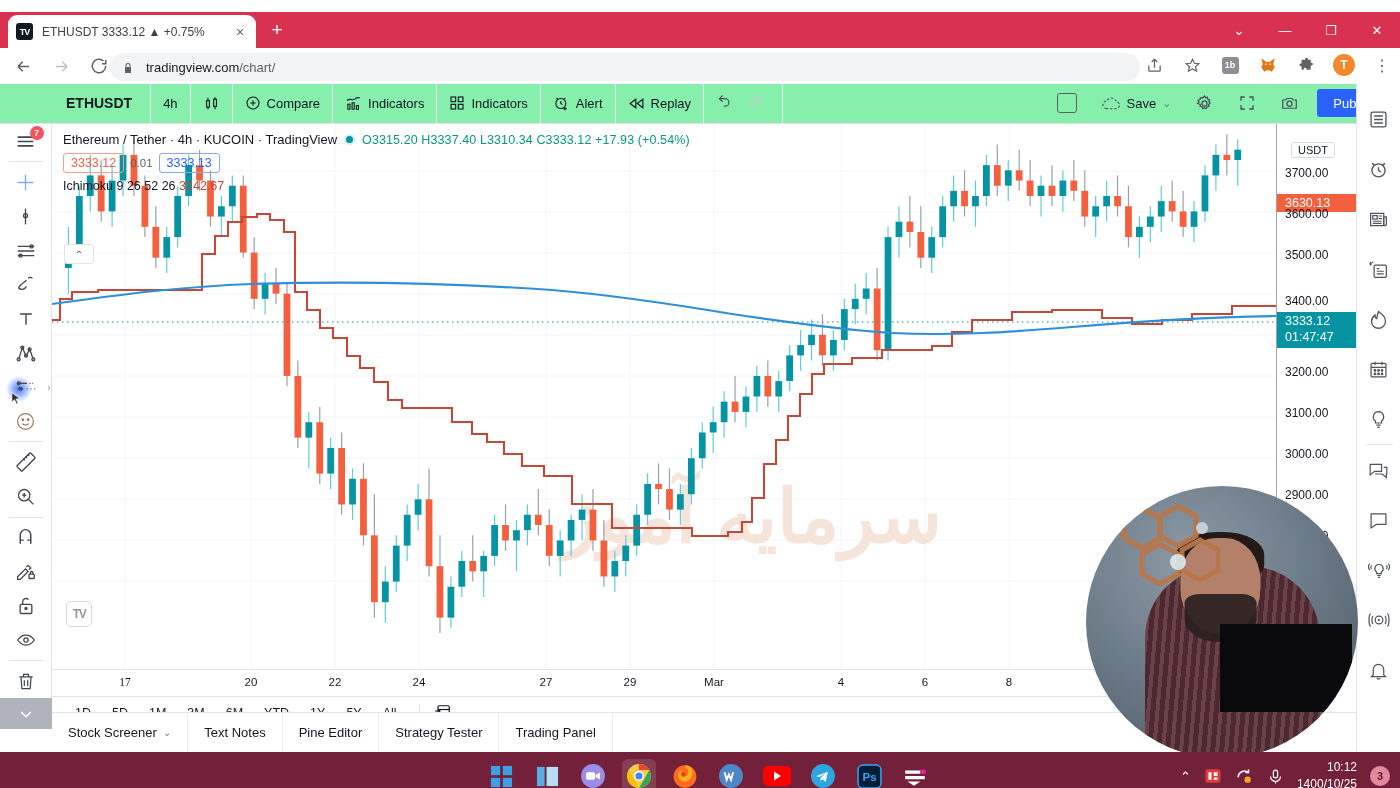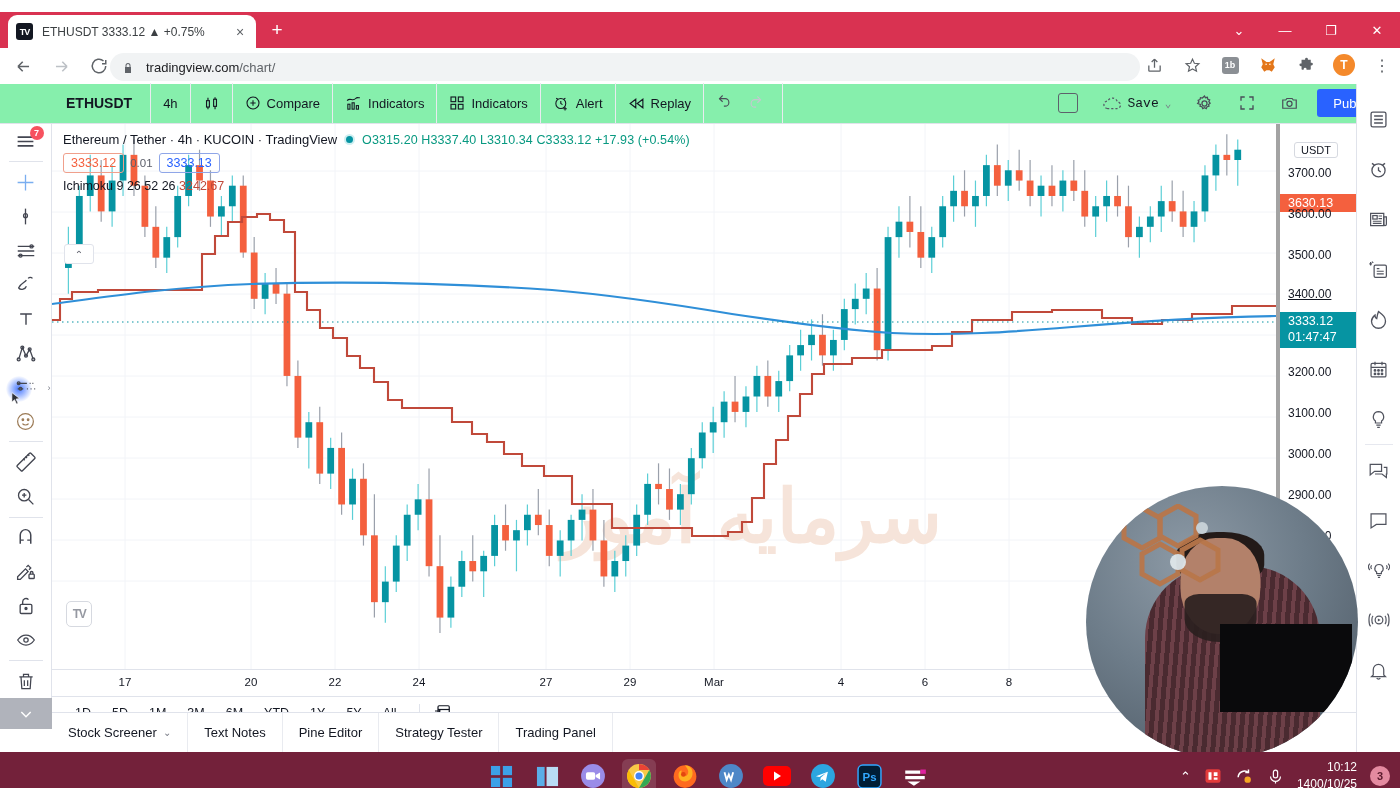--- a/index.html
+++ b/index.html
@@ -94,21 +94,21 @@
   .tb-spacer { flex: 1; }
   .sq-btn {
     width: 20px; height: 20px; border: 1.6px solid #5d606b; border-radius: 3px;
   }
   .publish-btn {
     background: #2962ff; color: #fff; font-size: 13px; height: 28px;
     display: flex; align-items: center; padding: 0 16px; border-radius: 3px;
     margin: 0 8px 0 6px;
   }
   .tb-right { display: flex; align-items: center; height:40px; }
-  .tb-right .tb-item { border-right: none; font-family: Liberation Mono, monospace; }
+  .tb-right .tb-item { border-right: none; }
 
   
   .left-rail {
     position: absolute; top: 112px; left: 0; width: 52px; height: 605px;
     background: #fff; border-right: 1px solid #e0e3eb;
     display: flex; flex-direction: column; align-items: center;
   }
   .rail-btn {
     width: 52px; height: 38px; display: flex; align-items: center; justify-content: center;
     color: #434651; position: relative;
@@ -172,21 +172,21 @@
   .tv-logo {
     position: absolute; left: 14px; bottom: 42px; width: 26px; height: 26px;
     border: 1px solid #d6d9e0; border-radius: 5px; display: flex;
     align-items: center; justify-content: center; color: #9598a1; font-size: 12px;
     font-weight: bold; letter-spacing: -1.5px;
   }
 
   
   .price-scale {
     position: absolute; top: 112px; left: 1276px; width: 80px; height: 545px;
-    background: #fff; border-left: 4px solid #a3a3a3; padding-left: 48px;
+    background: #fff; border-left: 1px solid #a3a3a3; padding-left: 48px;
   }
   .pl { position: absolute; left: 8px; font-size: 12px; color: #131722; }
   .usdt-chip {
     position: absolute; left: 14px; top: 18px; font-size: 11px; color: #131722;
     border: 1px solid #d6d9e0; border-radius: 3px; padding: 1px 6px; background:#fff;
   }
   .tag-orange {
     position: absolute; left: 0px; width: 80px; background: #f4603e; color: #fff;
     font-size: 12.5px; padding: 2px 0 2px 8px; border-radius:0;
   }
@@ -876,35 +876,35 @@
     <div class="collapse-caret">⌃</div>
     <div class="tv-logo">TV</div>
   </div>
 
   <div class="price-scale">
     <div class="usdt-chip">USDT</div>
     <div class="pl" style="top:42px;">3700.00</div>
     <div class="tag-orange" style="top:70px;">3630.13</div>
     <div class="pl" style="top:83px;">3600.00</div>
     <div class="pl" style="top:124px;">3500.00</div>
-    <div class="pl" style="top:163px;text-decoration:underline;">3400.00</div>
+    <div class="pl" style="top:170px;">3400.00</div>
     <div class="tag-teal" style="top:188px;">
       <span>3333.12</span><br>
       <span>01:47:47</span>
     </div>
     <div class="pl" style="top:241px;">3200.00</div>
     <div class="pl" style="top:282px;">3100.00</div>
     <div class="pl" style="top:323px;text-align:center;">3000.00</div>
     <div class="pl" style="top:364px;">2900.00</div>
     <div class="pl" style="top:405px;">2800.00</div>
     <div class="pl" style="top:446px;">2700.00</div>
   </div>
 
   <div class="time-scale">
-    <div class="tl" style="left:73px;">17</div>
+    <div class="tl" style="left:73px;font-family:Liberation Serif, serif;">17</div>
     <div class="tl" style="left:199px;">20</div>
     <div class="tl" style="left:283px;">22</div>
     <div class="tl" style="left:367px;">24</div>
     <div class="tl" style="left:494px;">27</div>
     <div class="tl" style="left:578px;">29</div>
     <div class="tl" style="left:662px;">Mar</div>
     <div class="tl" style="left:789px;">4</div>
     <div class="tl" style="left:873px;">6</div>
     <div class="tl" style="left:957px;">8</div>
     <div class="ts-right-block"></div>

